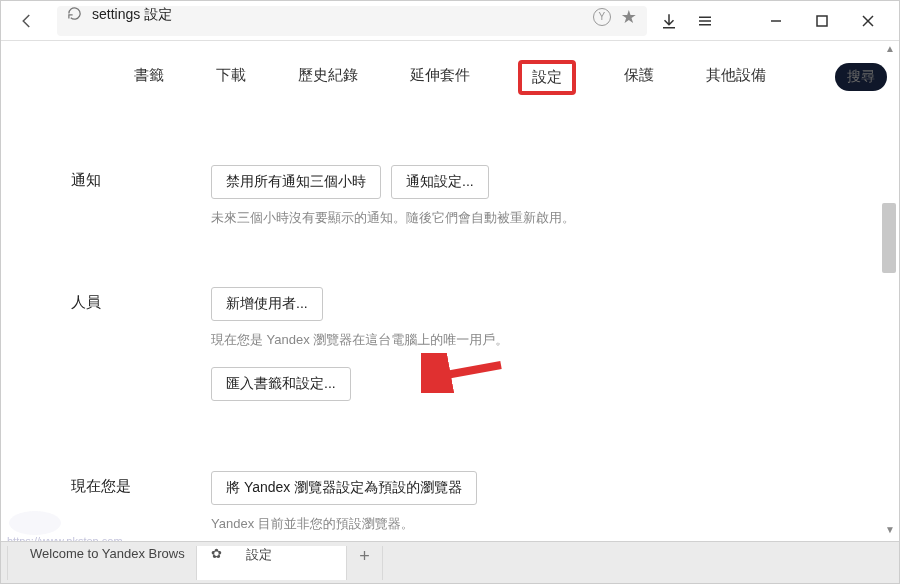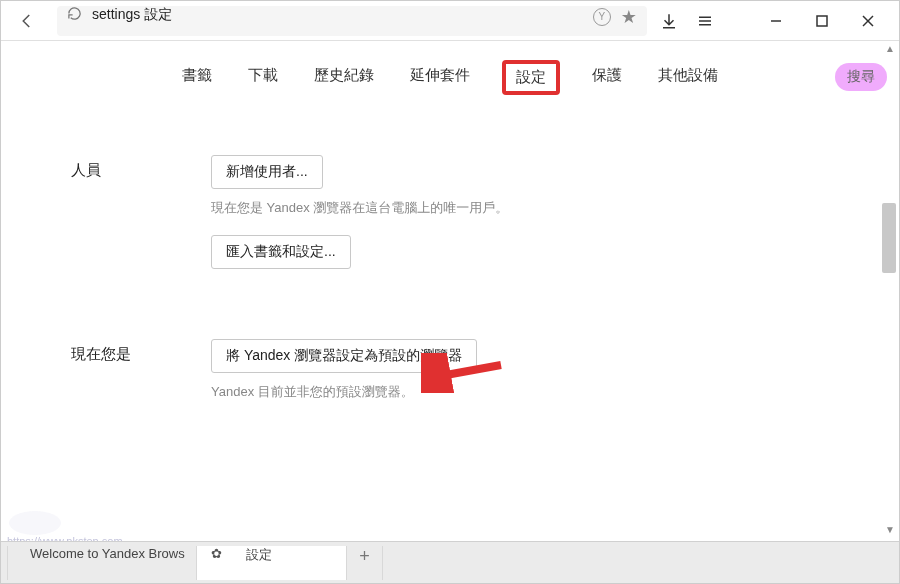--- a/index.html
+++ b/index.html
@@ -11,24 +11,24 @@
     .address-bar { flex: 1; height: 30px; background: #f5f5f5; border-radius: 4px; display: flex; align-items: flex-start; padding: 0 10px; margin: 0 4px 0 12px; }
     .reload-icon { margin-right: 10px; color: #555; }
     .address-text { flex: 1; font-size: 14px; color: #222; }
     .address-right { display: flex; align-items: center; gap: 10px; }
     .shield-icon { width: 18px; height: 18px; border: 1.5px solid #999; border-radius: 50%; display: flex; align-items: center; justify-content: center; font-size: 10px; color: #999; }
     .star-icon { color: #888; font-size: 18px; }
     .win-controls { display: flex; margin-left: 30px; }
     .win-btn { width: 46px; height: 36px; display: flex; align-items: center; justify-content: center; cursor: pointer; }
     
     .tabs-nav { height: 54px; display: flex; align-items: center; justify-content: center; position: relative; padding-top: 18px; }
-    .tabs-list { display: flex; gap: 28px; }
+    .tabs-list { display: flex; gap: 44px; }
     .tab-item { font-size: 15px; color: #333; cursor: pointer; padding: 6px 4px; }
     .tab-item.active { border: 4px solid #e03030; border-radius: 4px; padding: 4px 10px; }
-    .search-pill { position: absolute; right: 12px; background: #f0abfc; border-radius: 16px; padding: 5px 12px; font-size: 14px; color: #666; }
+    .search-pill { position: absolute; right: 12px; background: #0f172a; border-radius: 16px; padding: 5px 12px; font-size: 14px; color: #666; }
     
     .content { padding: 0 40px; position: relative; height: 440px; overflow: hidden; }
     .section { display: flex; margin-top: 60px; }
     .section-label { width: 140px; font-size: 15px; color: #222; padding-top: 6px; margin-left: 30px; }
     .section-body { flex: 1; }
     .btn-row { display: flex; gap: 10px; margin-bottom: 10px; }
     .btn { background: #fff; border: 1px solid #c8c8c8; border-radius: 3px; padding: 7px 14px; font-size: 14px; color: #222; cursor: pointer; }
     .hint { font-size: 13px; color: #888; margin-top: 4px; }
     .section.first { margin-top: 70px; }
     
@@ -109,20 +109,30 @@
     <div class="tab-item">歷史紀錄</div>
     <div class="tab-item">延伸套件</div>
     <div class="tab-item active">設定</div>
     <div class="tab-item">保護</div>
     <div class="tab-item">其他設備</div>
   </div>
   <div class="search-pill">搜尋</div>
 </div>
 
 <div class="content">
+  <div class="section first">
+    <div class="section-label">通知</div>
+    <div class="section-body">
+      <div class="btn-row">
+        <button class="btn">禁用所有通知三個小時</button>
+        <button class="btn">通知設定...</button>
+      </div>
+      <div class="hint">未來三個小時沒有要顯示的通知。隨後它們會自動被重新啟用。</div>
+    </div>
+  </div>
 
   <div class="section">
     <div class="section-label">人員</div>
     <div class="section-body">
       <div class="btn-row">
         <button class="btn">新增使用者...</button>
       </div>
       <div class="hint">現在您是 Yandex 瀏覽器在這台電腦上的唯一用戶。</div>
       <div class="btn-row" style="margin-top:18px;">
         <button class="btn">匯入書籤和設定...</button>

